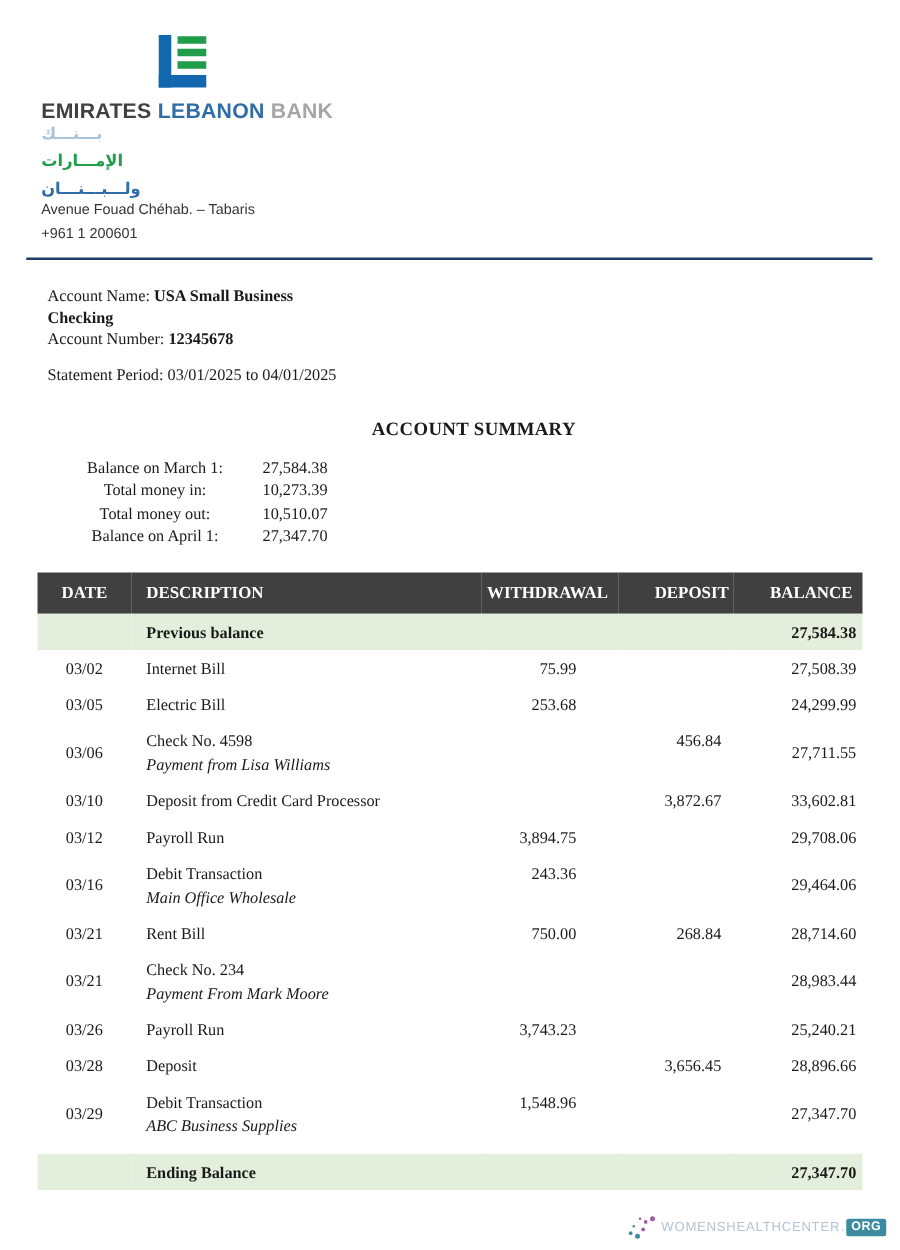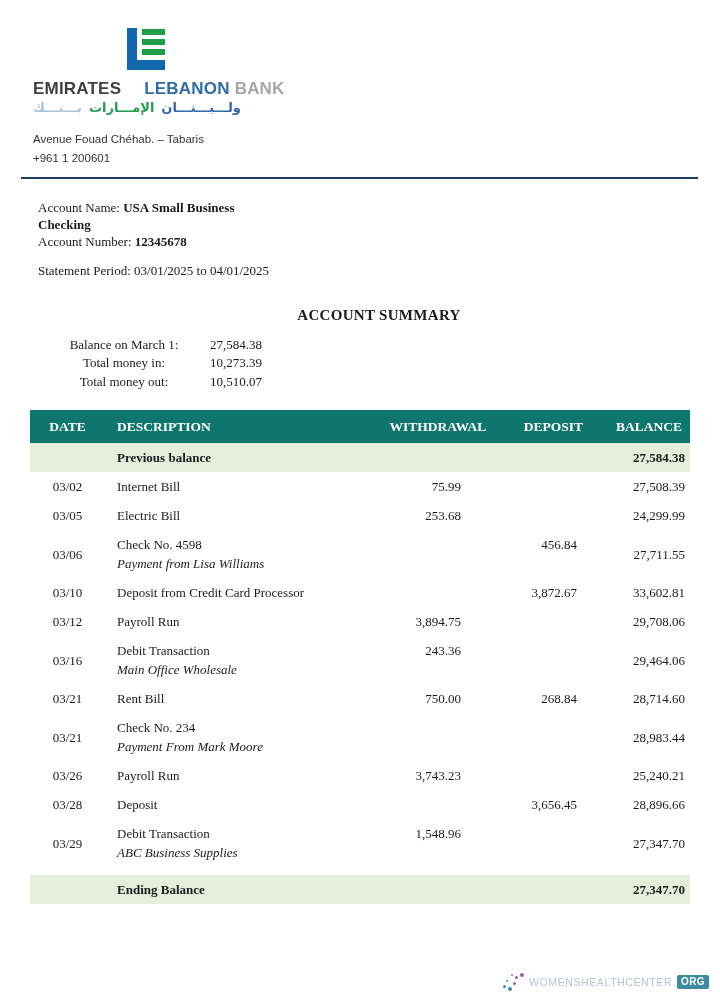--- a/index.html
+++ b/index.html
@@ -13,28 +13,28 @@
   
   .brand-block { padding-top:28px; margin-left:33px; }
   .logo-icon { position:relative; width:38px; height:42px; margin-left:94px; }
   .logo-vbar { position:absolute; left:0; top:0; width:10px; height:42px; background:#1268ae; }
   .logo-hbar { position:absolute; left:0; bottom:0; width:38px; height:10px; background:#1268ae; }
   .logo-gbar { position:absolute; left:15px; width:23px; height:6px; background:#1f9d49; }
   .logo-gbar.g1 { top:1px; } .logo-gbar.g2 { top:11px; } .logo-gbar.g3 { top:21px; }
 
   .brand-name { margin-top:9px; font-family:"Liberation Sans", sans-serif;
     font-size:17px; font-weight:bold; letter-spacing:.2px; white-space:nowrap; }
-  .brand-w1 { color:#404040; } .brand-w2 { color:#2f6ca8; margin-left:23px; }
+  .brand-w1 { color:#404040; } .brand-w2 { color:#2f6ca8; margin-left:5px; }
   .brand-w3 { color:#a6a6a6; margin-left:5px; }
 
-  .brand-arabic { display:flex; flex-direction:row; gap:7px; margin-top:1px;
+  .brand-arabic { display:flex; flex-direction:column; gap:7px; margin-top:1px;
     font-family:"DejaVu Sans", sans-serif; font-size:13px; font-weight:bold; }
   .ar-w1 { color:#a9c3dc; } .ar-w2 { color:#1f9d4b; } .ar-w3 { color:#2f6ca8; }
 
-  .bank-address { margin-top:15px; font-family:"Liberation Sans", sans-serif;
+  .bank-address { font-family:"Liberation Sans", sans-serif;
     font-size:11.5px; color:#333; line-height:1.65; }
 
   .top-divider { margin:9px 22px 0 21px; border-top:2px solid #1e3c64; }
 
   
   .info-section { display:flex; justify-content:space-between; margin:21px 32px 0 38px; }
   .customer-block { font-size:13.5px; font-weight:bold; line-height:1.17; }
   .account-block { width:238px; font-size:13px; line-height:1.3; }
   .account-line b { font-weight:bold; }
   .period-line { margin-top:12px; }
@@ -49,21 +49,21 @@
 
   
   .tx-table { margin:19px 30px 0 30px; width:660px; border-collapse:collapse;
     font-size:13px; table-layout:fixed; }
   .tx-table col.col-date { width:75px; }
   .tx-table col.col-desc { width:280px; }
   .tx-table col.col-wd   { width:110px; }
   .tx-table col.col-dep  { width:92px; }
   .tx-table col.col-bal  { width:103px; }
 
-  .tx-table thead th { background:#0f766e; color:#fff; font-weight:bold;
+  .tx-table thead th { background:#404040; color:#fff; font-weight:bold;
     font-size:13.5px; height:33px; }
   th.h-date { text-align:center; }
   th.h-desc { text-align:left; padding-left:12px; }
   th.h-wd   { text-align:center; padding-right:4px; }
   th.h-dep  { text-align:right; padding-right:4px; }
   th.h-bal  { text-align:right; padding-right:8px; }
 
   .tx-table td { line-height:19px; padding-top:5px; padding-bottom:5px; }
   td.c-date { text-align:center; vertical-align:middle; }
   td.c-desc { text-align:left; padding-left:12px; vertical-align:middle; }
@@ -135,20 +135,24 @@
           <span class="summary-label">Balance on March 1:</span>
           <span class="summary-value">27,584.38</span>
         </div>
         <div class="summary-row">
           <span class="summary-label">Total money in:</span>
           <span class="summary-value">10,273.39</span>
         </div>
         <div class="summary-row">
           <span class="summary-label">Total money out:</span>
           <span class="summary-value">10,510.07</span>
+        </div>
+        <div class="summary-row">
+          <span class="summary-label">Balance on April 1:</span>
+          <span class="summary-value">27,347.70</span>
         </div>
       </div>
   </div>
 
   <table class="tx-table">
     <colgroup>
       <col class="col-date">
         <col class="col-desc">
         <col class="col-wd">
         <col class="col-dep">

